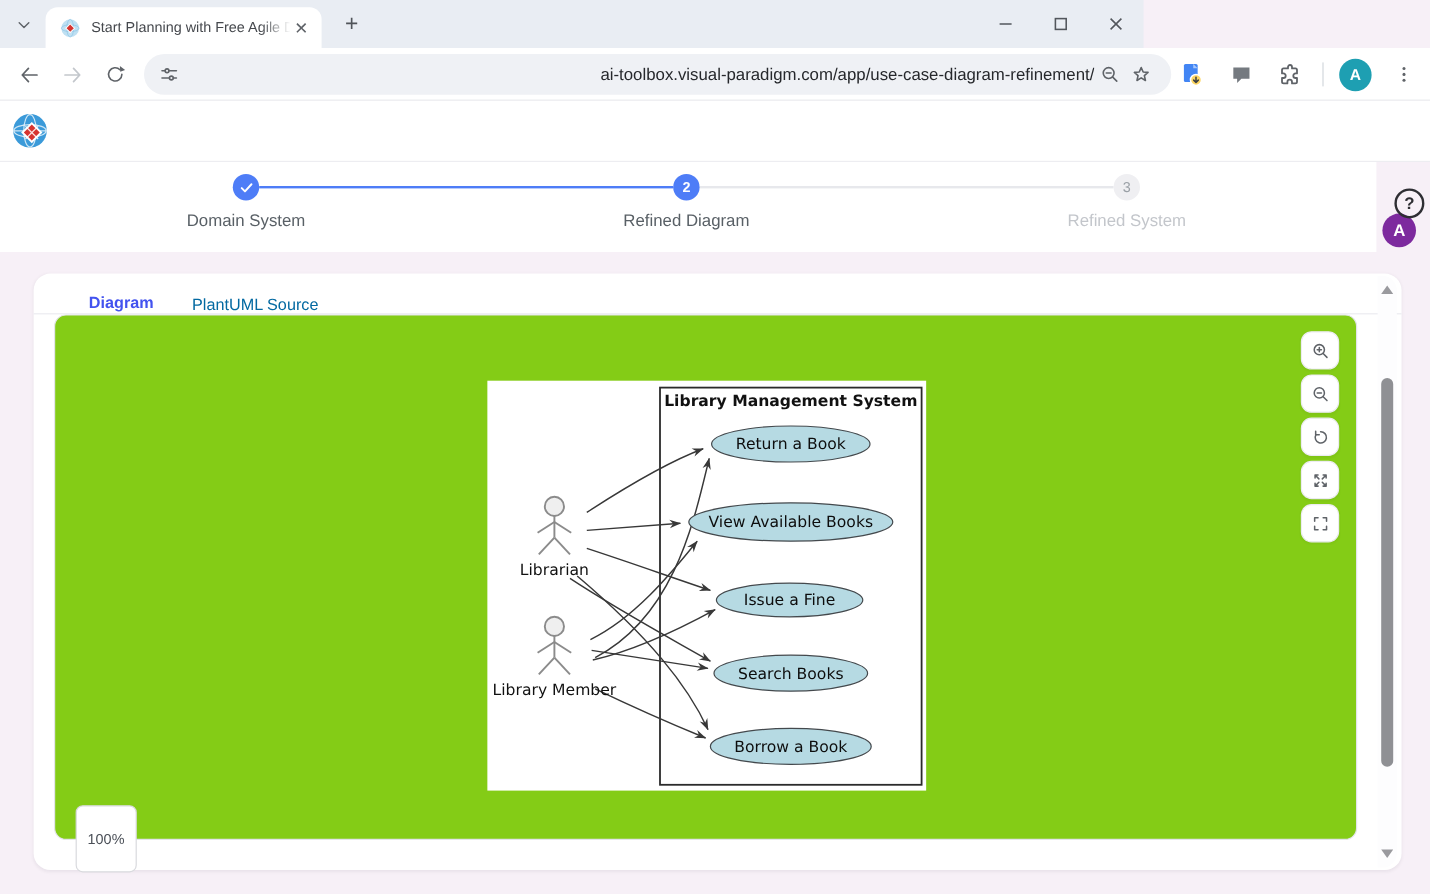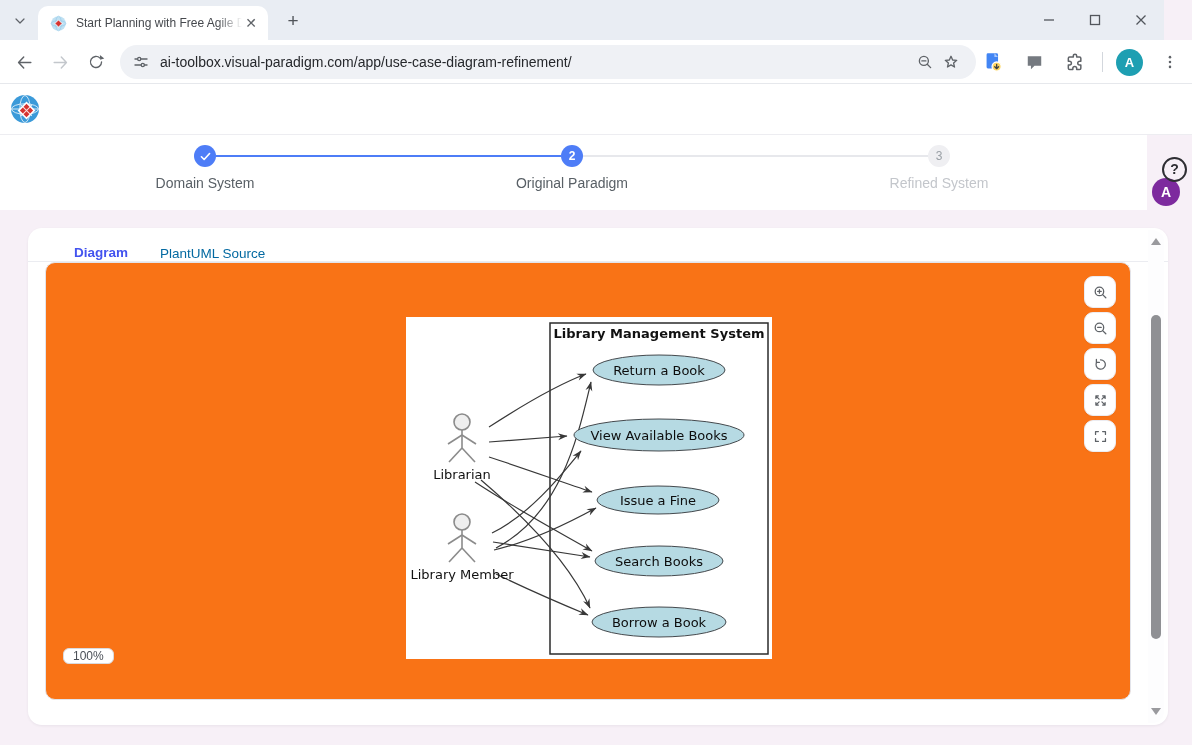--- a/index.html
+++ b/index.html
@@ -1,34 +1,34 @@
 <!DOCTYPE html>
 <html><head>
 <meta charset="utf-8">
 <style>
   * { margin:0; padding:0; box-sizing:border-box; }
   html,body { width:1192px; height:745px; overflow:hidden; }
   body { position:relative; background:#f7f0f7; font-family:"Liberation Sans", sans-serif; }
 
   
-  .titlebar { position:absolute; left:0; top:0; width:1164px; height:40px; background:#e9edf3; }
+  .titlebar { position:absolute; left:0; top:0; width:953px; height:40px; background:#e9edf3; }
   .tab-search { position:absolute; left:8px; top:9px; width:24px; height:24px; border:none; background:transparent; color:#5f6368; cursor:pointer; display:flex; align-items:center; justify-content:center; }
   .browser-tab { position:absolute; left:38px; top:6px; width:230px; height:34px; background:#fff; border-radius:10px 10px 0 0; display:flex; align-items:center; padding:0 8px 0 12px; }
   .tab-favicon { width:17px; height:17px; flex:0 0 auto; }
   .tab-title { flex:1; margin-left:9px; font-size:12px; color:#45484d; white-space:nowrap; overflow:hidden; -webkit-mask-image:linear-gradient(90deg,#000 85%,transparent); mask-image:linear-gradient(90deg,#000 85%,transparent); }
   .tab-close { width:18px; height:18px; border:none; background:transparent; color:#5f6368; font-size:14px; line-height:18px; cursor:pointer; border-radius:50%; }
   .new-tab { position:absolute; left:280px; top:8px; width:26px; height:26px; border:none; background:transparent; color:#505459; font-size:19px; cursor:pointer; }
   .win-controls { position:absolute; right:0; top:0; height:40px; display:flex; }
   .win-btn { width:46px; height:40px; border:none; background:transparent; color:#52565c; display:flex; align-items:center; justify-content:center; cursor:pointer; font-size:14px; }
 
   
   .toolbar { position:absolute; left:0; top:40px; width:1192px; height:44px; background:#fff; border-bottom:1px solid #e6e8ec; }
   .nav-btn { position:absolute; top:6px; width:32px; height:32px; border:none; background:transparent; border-radius:50%; cursor:pointer; display:flex; align-items:center; justify-content:center; }
   .address-bar { position:absolute; left:120px; top:5px; width:856px; height:34px; background:#eff1f5; border-radius:17px; display:flex; align-items:center; padding:0 12px; }
-  .url-text { flex:1; margin-left:10px; font-size:14px; color:#26282c; white-space:nowrap; overflow:hidden; }
+  .url-text { flex:1; margin-left:10px; font-size:14px; color:#26282c; white-space:nowrap; overflow:hidden;text-align:right; }
   .pill-icon { width:26px; height:26px; border:none; background:transparent; cursor:pointer; display:flex; align-items:center; justify-content:center; flex:0 0 auto; }
   .ext-area { position:absolute; right:8px; top:6px; height:32px; display:flex; align-items:center; gap:13px; }
   .ext-btn { width:28px; height:28px; border:none; background:transparent; cursor:pointer; display:flex; align-items:center; justify-content:center; }
   .toolbar-sep { width:1px; height:20px; background:#d3d7dd; }
   .browser-avatar { width:27px; height:27px; border-radius:50%; background:#1e9fb2; color:#fff; font-size:13px; font-weight:bold; display:flex; align-items:center; justify-content:center; border:none; cursor:pointer; }
 
   
   .app-header { position:absolute; left:0; top:84px; width:1192px; height:51px; background:#fff; border-bottom:1px solid #ededf1; }
   .vp-logo { position:absolute; left:10px; top:10px; width:30px; height:30px; }
   .app-title { position:absolute; left:48px; top:95px; font-size:15.5px; font-weight:bold; color:#20242b; }
@@ -49,25 +49,25 @@
   .step-label { margin-top:8px; font-size:14px; color:#596066; }
   .label-upcoming { color:#c3c6cb; }
   .help-fab { position:absolute; left:1162px; top:157px; width:25px; height:25px; border-radius:50%; border:2px solid #2e2e33; background:transparent; color:#2e2e33; font-size:14px; font-weight:bold; line-height:21px; text-align:center; cursor:pointer; }
 
   
   .main-card { position:absolute; left:28px; top:228px; width:1140px; height:497px; background:#fff; border-radius:14px; box-shadow:0 1px 3px rgba(16,24,40,.06); }
   .card-tabs { position:absolute; left:0; top:0; width:1140px; height:34px; border-bottom:1px solid #ebecf1; display:flex; padding-left:30px; }
   .card-tab { height:52px; line-height:32px; padding:0 16px; font-size:13.5px; border:none; background:transparent; cursor:pointer; }
   .tab-active { color:#4353ef; font-weight:bold; border-bottom:2px solid #4353ef; }
   .tab-inactive { color:#0369a1; }
-  .viewport { position:absolute; left:17px; top:34px; width:1086px; height:438px; background:#f97316; border:1px solid #e3e4ea; border-radius:10px; }
+  .viewport { position:absolute; left:17px; top:34px; width:1086px; height:438px; background:#84cc16; border:1px solid #e3e4ea; border-radius:10px; }
   .plantuml { position:absolute; left:360px; top:54px; width:366px; height:342px; }
   .zoom-toolbar { position:absolute; left:1038px; top:13px; width:32px; display:flex; flex-direction:column; gap:4px; }
   .zoom-btn { width:32px; height:32px; background:#fff; border:1px solid #ececf1; border-radius:9px; box-shadow:0 1px 2px rgba(0,0,0,.04); cursor:pointer; display:flex; align-items:center; justify-content:center; }
-  .zoom-badge { position:absolute; left:17px; top:385px; padding:0 9px; background:#fff; border:1px solid #d9dade; border-radius:6px; font-size:12px; color:#4a4f57; }
+  .zoom-badge { position:absolute; left:17px; top:408px; padding:20px 9px; background:#fff; border:1px solid #d9dade; border-radius:6px; font-size:12px; color:#4a4f57; }
 
   
   .card-scrollbar { position:absolute; left:1120px; top:2px; width:16px; height:493px; background:#fdfdfe; border-radius:0 12px 12px 0; }
   .sb-arrow { position:absolute; left:3px; width:0; height:0; border-left:5px solid transparent; border-right:5px solid transparent; cursor:pointer; }
   .sb-up { top:8px; border-bottom:7px solid #9a9a9e; }
   .sb-down { top:478px; border-top:7px solid #9a9a9e; }
   .sb-thumb { position:absolute; left:3px; top:85px; width:10px; height:324px; background:#8f9094; border-radius:5px; cursor:grab; }
 
   svg .ico { stroke:#5f6368; stroke-width:1.8; fill:none; stroke-linecap:round; stroke-linejoin:round; }
 </style>
@@ -209,21 +209,21 @@
   <div class="step" style="left:115px">
     <div class="step-circle circle-active">
       <svg width="13" height="13" viewBox="0 0 24 24">
           <polyline points="4.5,12.5 9.5,17.5 19.5,6.5" fill="none" stroke="#fff" stroke-width="3" stroke-linecap="round" stroke-linejoin="round"></polyline>
         </svg>
     </div>
     <div class="step-label">Domain System</div>
   </div>
   <div class="step" style="left:482px">
     <div class="step-circle circle-active">2</div>
-    <div class="step-label">Original Paradigm</div>
+    <div class="step-label">Refined Diagram</div>
   </div>
   <div class="step" style="left:849px">
     <div class="step-circle circle-upcoming">3</div>
     <div class="step-label label-upcoming">Refined System</div>
   </div>
 </div>
 
 <button class="help-fab">?</button>
 
 <div class="main-card">

